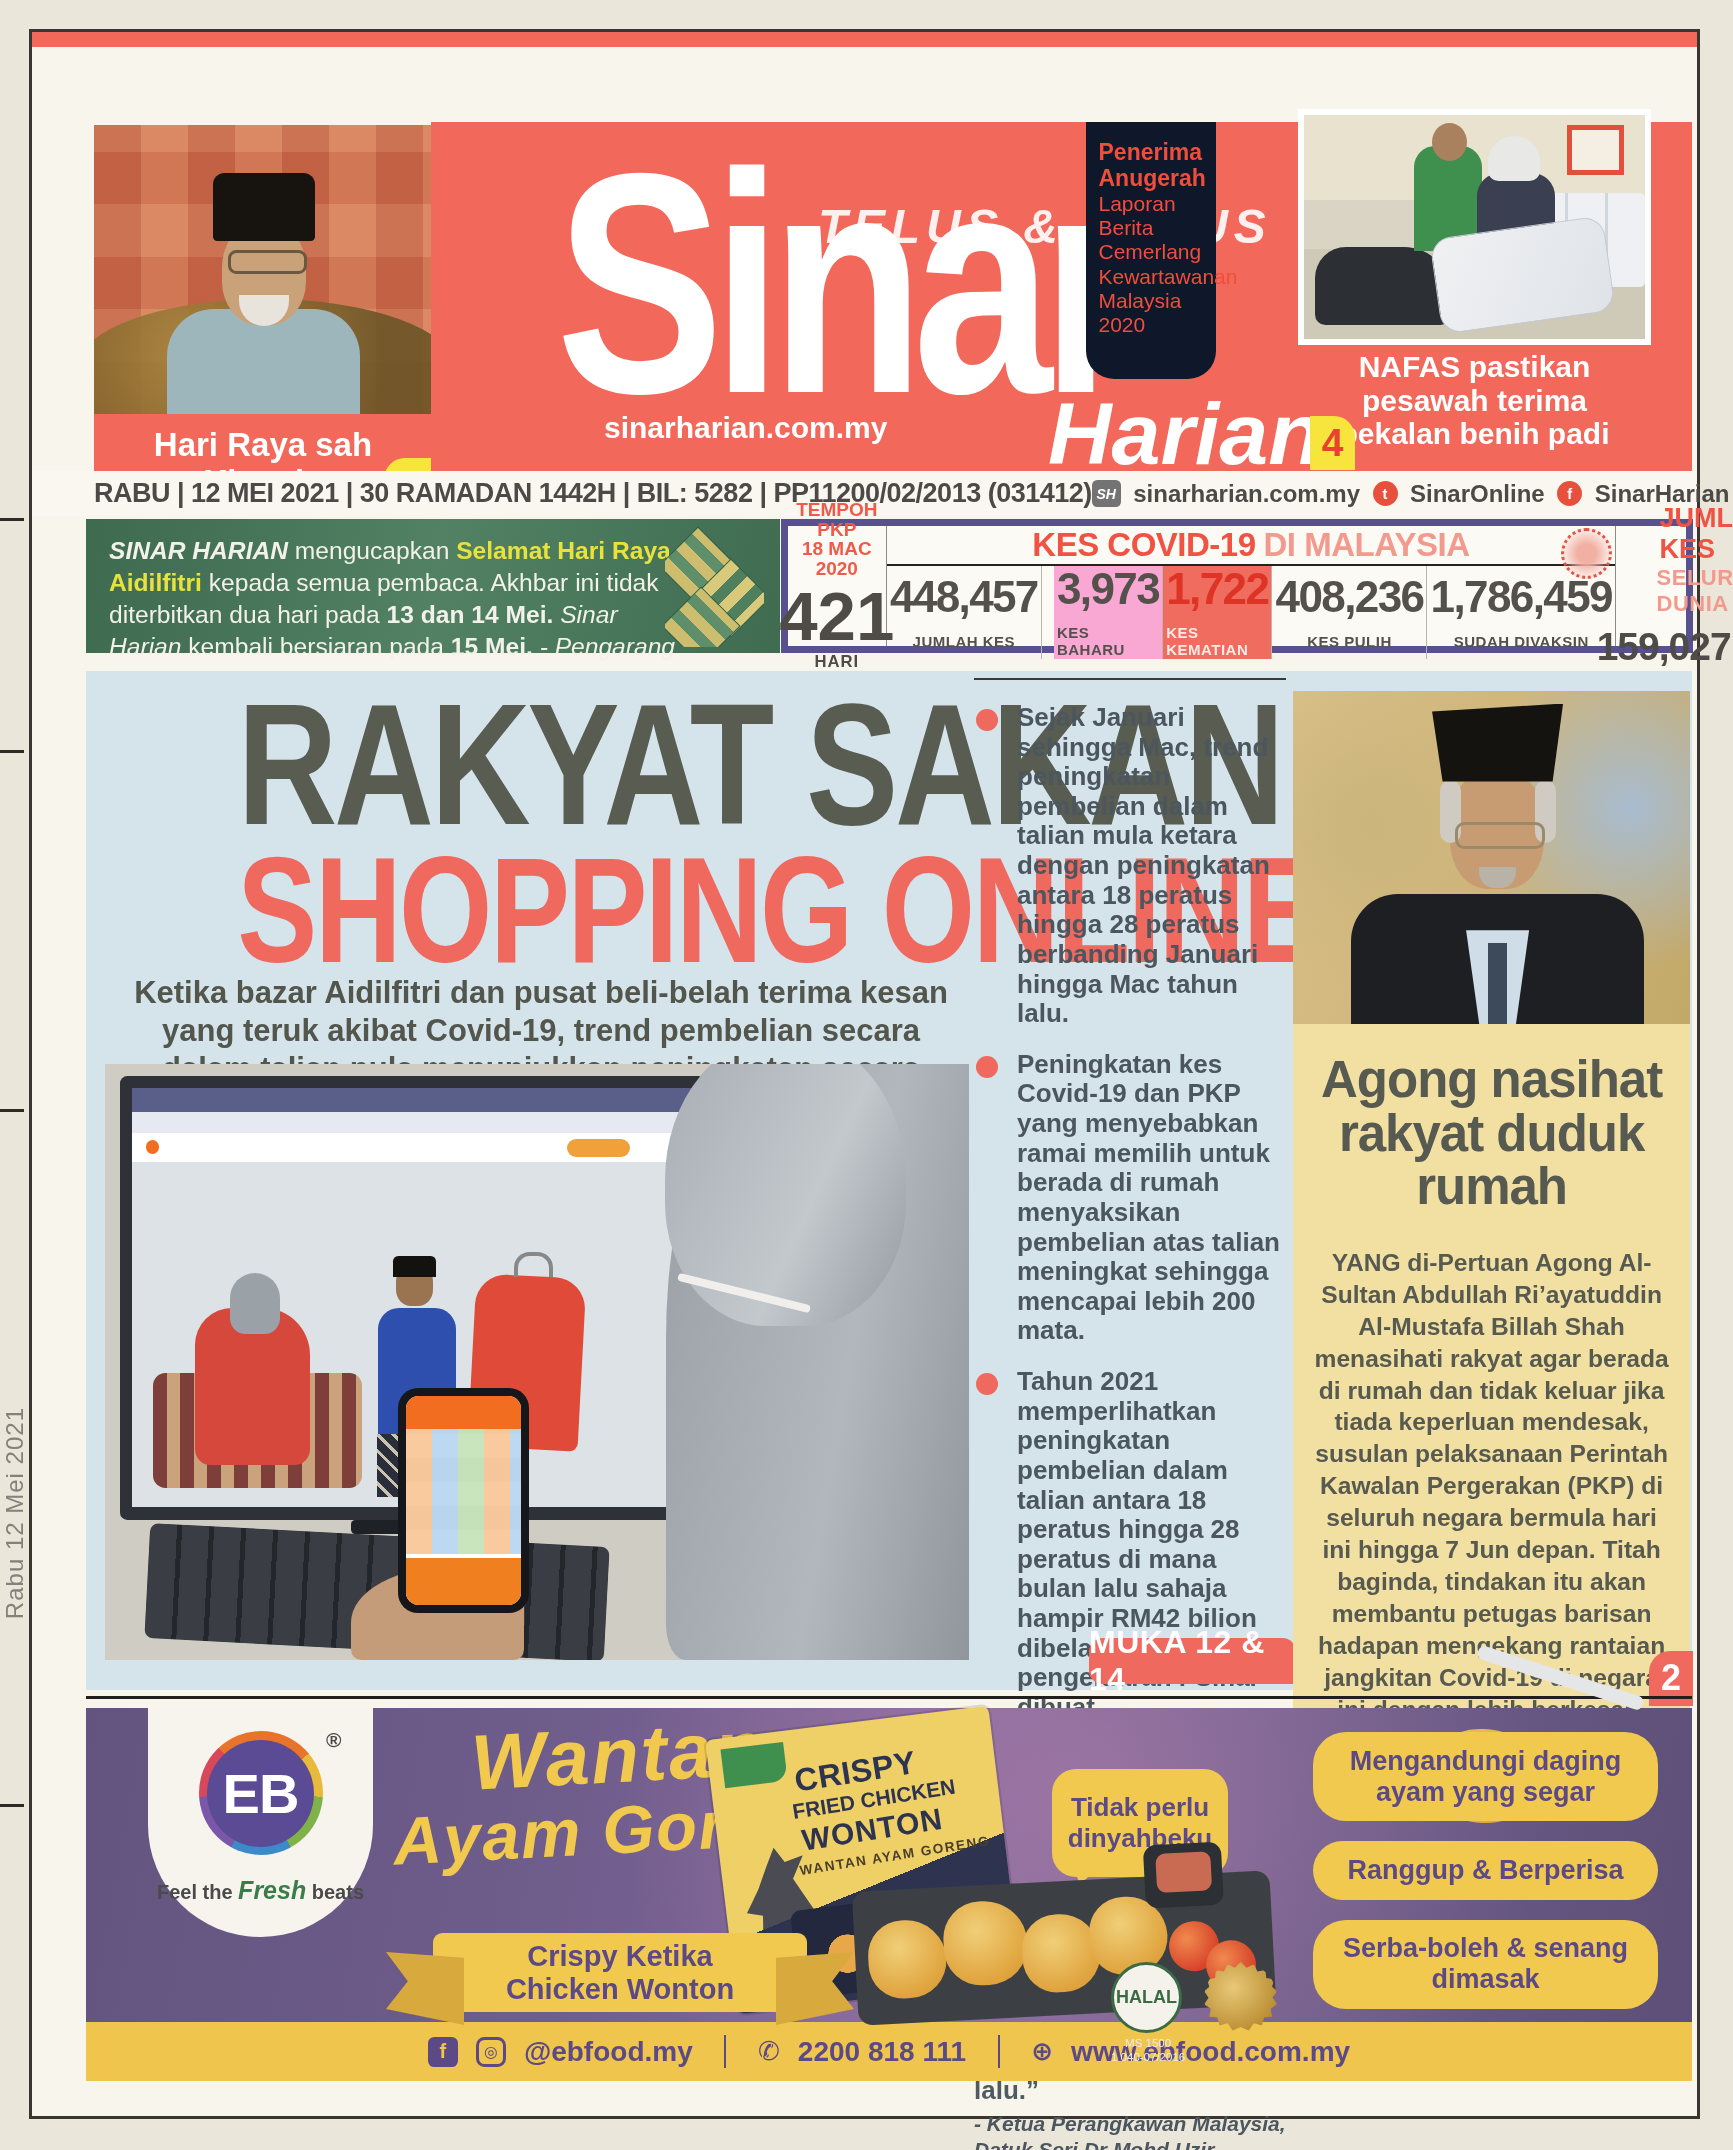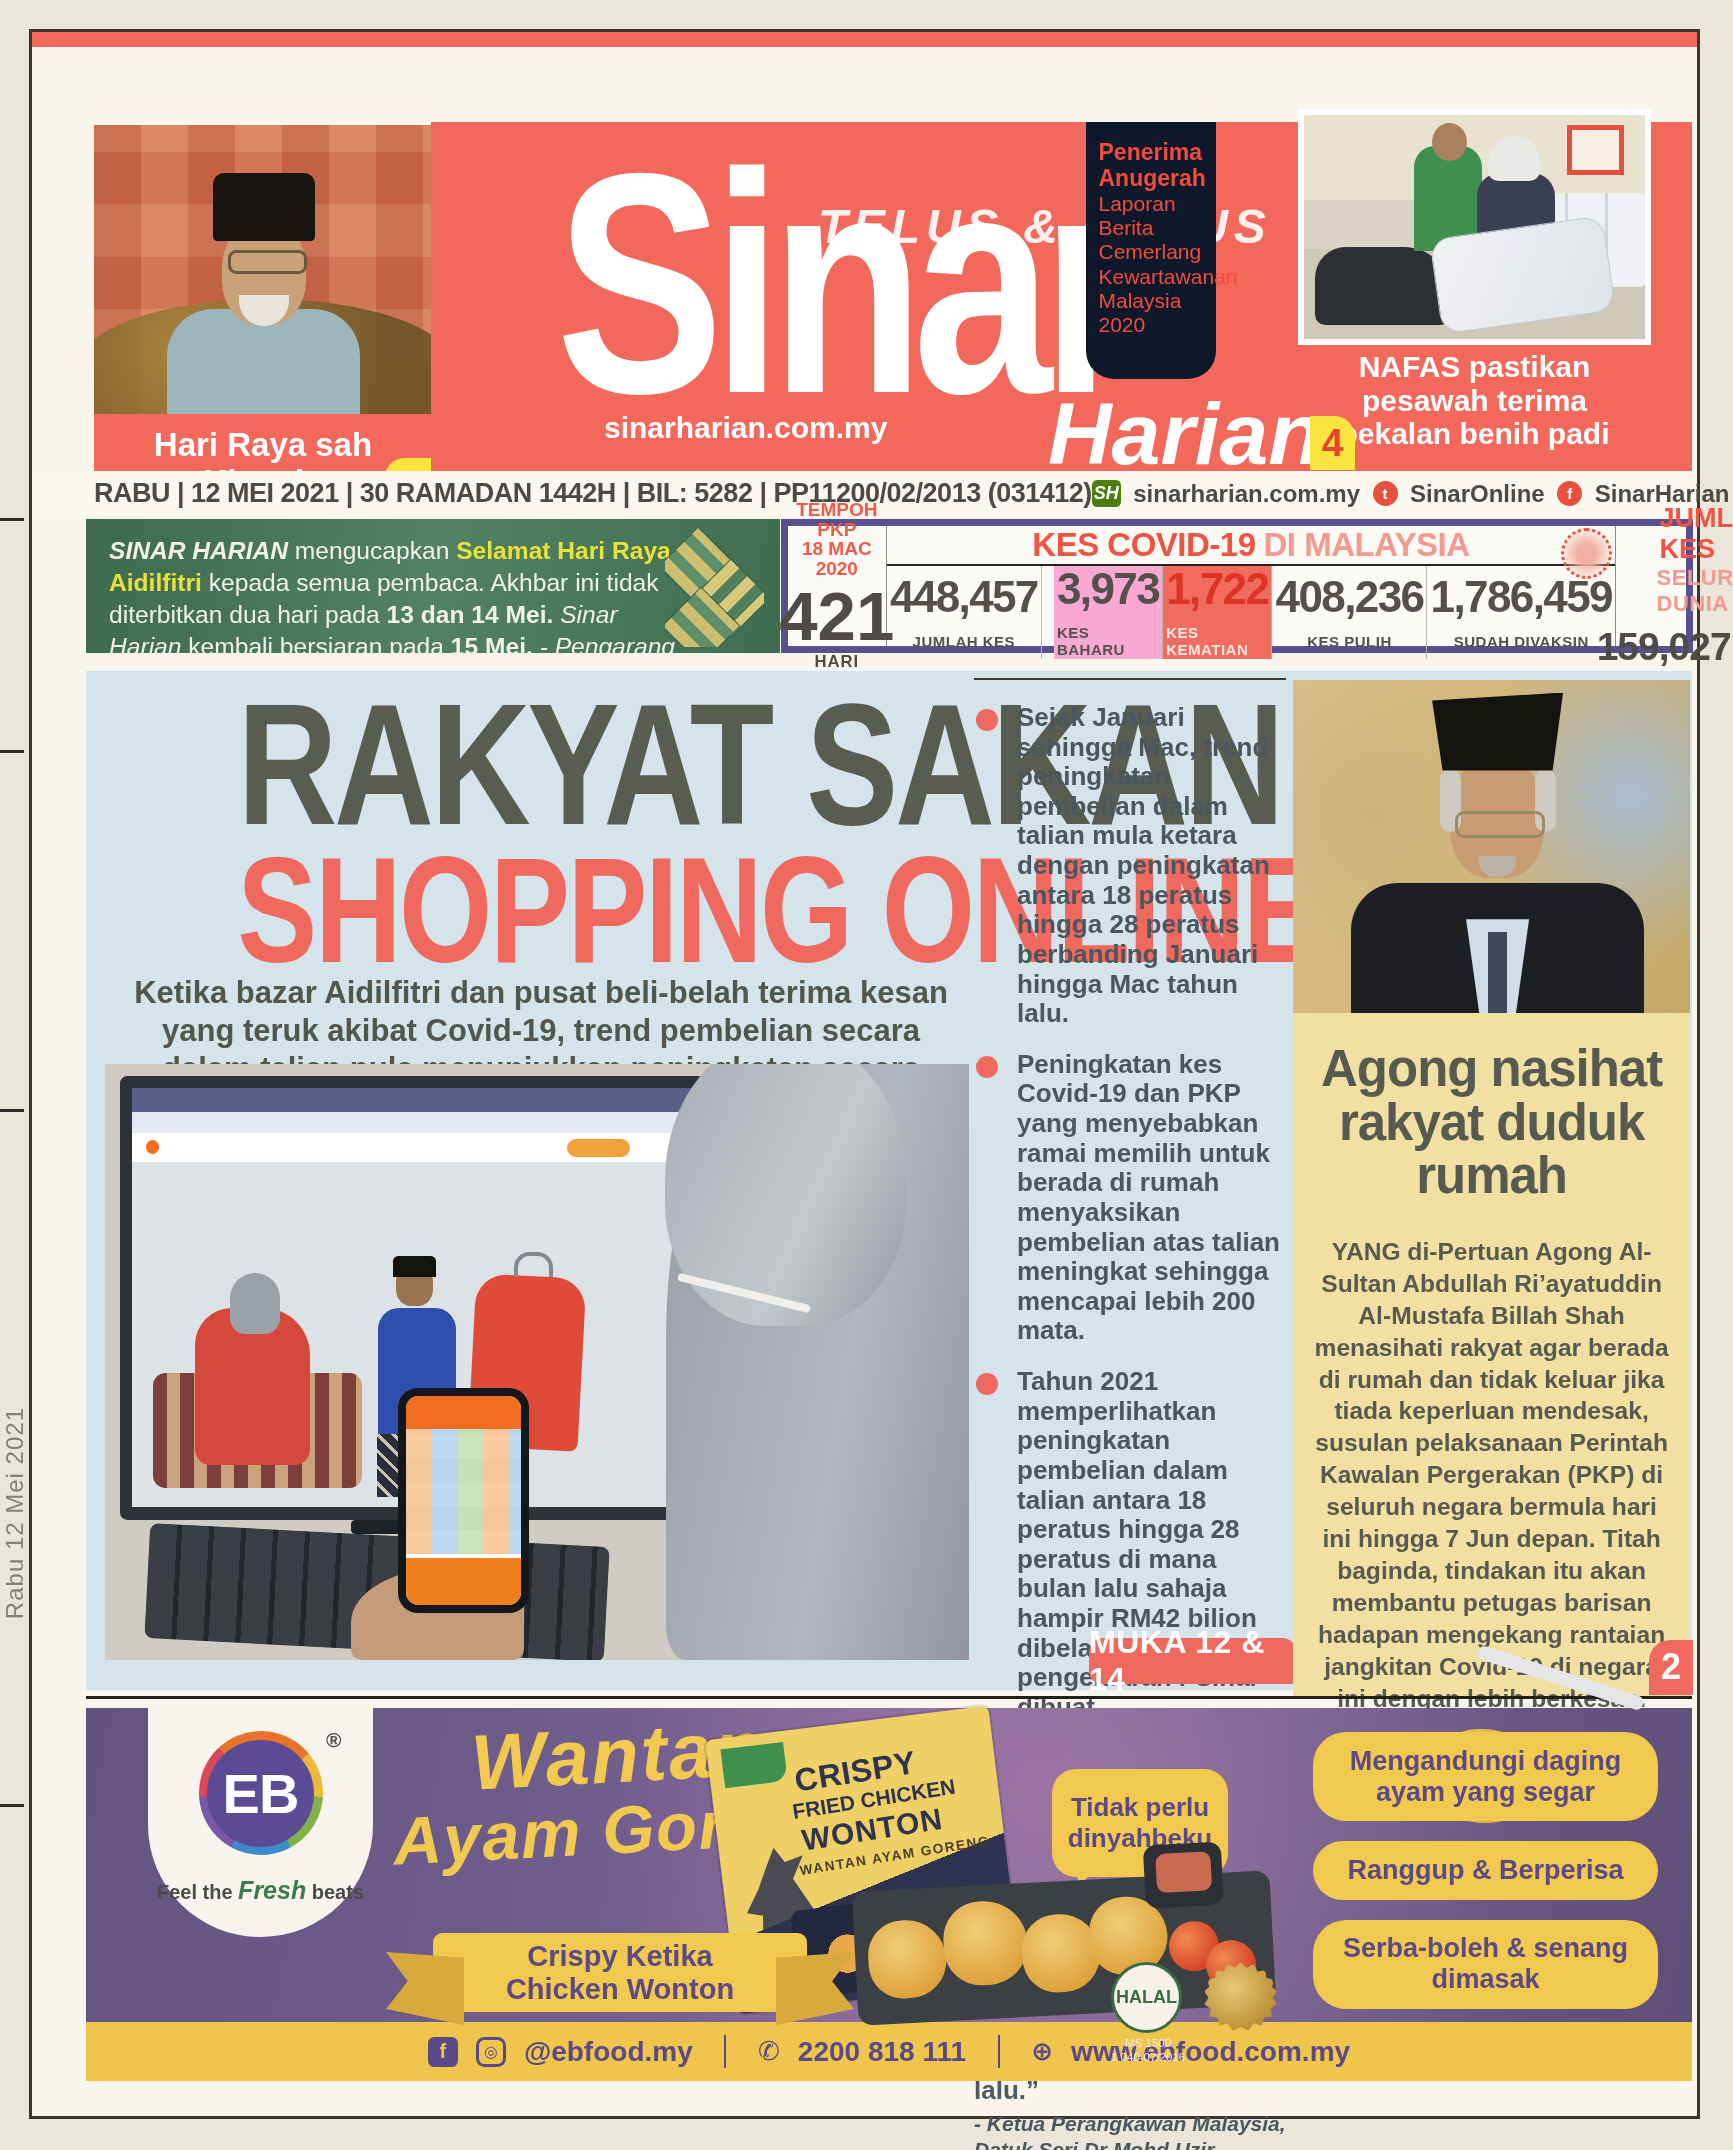--- a/index.html
+++ b/index.html
@@ -65,22 +65,22 @@
   .tr-helmet{position:absolute;left:184px;top:21px;width:52px;height:45px;border-radius:26px 26px 10.5px 10.5px;background:#e8e8e6;}
   .tr-label{position:absolute;left:0;top:236px;width:100%;display:flex;justify-content:center;}
   .tr-label .t{color:#fff;font-weight:800;font-size:30px;line-height:1.12;text-align:center;width:92%;margin-top:5.2px;}
   .badge-4{left:12px;top:307px;width:45px;height:54px;border-radius:0 21px 0 0;}
   
   .dateline{position:absolute;left:0;top:439px;width:100%;height:45px;background:#faf7f0;
     display:flex;align-items:center;justify-content:space-between;padding:0 29px 0 62px;box-sizing:border-box;}
   .dl-left{font-size:27px;font-weight:800;color:#4c4a46;letter-spacing:-0.5px;white-space:nowrap;}
   .dl-right{display:flex;align-items:center;gap:12.5px;}
   .soc-txt{font-size:24px;font-weight:700;color:#4c4a46;}
-  .sh-badge{width:29px;height:27px;background:#4d7c0f;border-radius:5.2px;color:#fff;font-weight:900;font-style:italic;
-    font-size:18px;display:flex;align-items:center;justify-content:center;}
+  .sh-badge{width:29px;height:27px;background:#737373;border-radius:5.2px;color:#fff;font-weight:900;font-style:italic;
+    font-size:14px;display:flex;align-items:center;justify-content:center;}
   .soc-ic{width:25px;height:25px;border-radius:50%;background:#e8503e;color:#fff;display:flex;align-items:center;
     justify-content:center;font-size:14.6px;font-weight:900;}
   
   .notice-row{position:absolute;left:0;top:487px;width:100%;height:134px;}
   .green-box{position:absolute;left:54px;top:0;width:694px;height:100%;background:
      linear-gradient(100deg,rgba(0,0,0,.12),rgba(255,255,255,.06) 50%,rgba(0,0,0,.1)),#47795a;
      padding:13.6px 105px 13.6px 23px;box-sizing:border-box;}
   .green-box p{margin:2.1px 0 0 0;color:#f2f1ea;font-size:24.6px;line-height:1.3;font-weight:500;}
   .gb-b{font-weight:800;}
   .gb-i{font-style:italic;font-weight:800;}
@@ -170,21 +170,21 @@
   .bullet{position:relative;padding-left:43px;font-size:26px;font-weight:700;color:#4b565e;line-height:1.14;margin-bottom:21px;letter-spacing:0;}
   .bullet::before{content:"";position:absolute;left:2.1px;top:6.3px;width:22px;height:22px;border-radius:50%;background:#f0695e;}
   .b-divider{height:1.6px;background:#3c3a35;margin:4.2px 0 18px;}
   .quote-mark{float:left;color:#f0695e;font-size:105px;line-height:.62;font-weight:900;margin:5.2px 9.4px 0 0;font-family:"DejaVu Serif",serif;}
   .quote-text{font-size:26px;font-weight:700;color:#4f5a62;line-height:1.2;}
   .quote-attr{font-size:21px;font-weight:700;font-style:italic;color:#4b565e;margin-top:5.2px;line-height:1.2;}
   .muka-badge{position:absolute;left:1003px;top:967px;width:207px;height:46px;background:#f0695e;
     border-radius:13.6px 13.6px 0 13.6px;display:flex;align-items:center;justify-content:center;
     color:#fff;font-weight:900;font-size:32px;letter-spacing:0.5px;}
   
-  .sidebar{position:absolute;left:1205px;top:7px;width:402px;height:1019px;}
+  .sidebar{position:absolute;left:1205px;top:18px;width:402px;height:1019px;}
   .agong-photo{position:absolute;left:2.1px;top:2.1px;width:397px;height:333px;overflow:hidden;
     background:radial-gradient(circle at 20% 40%,#cbb57c,transparent 45%),
                radial-gradient(circle at 85% 35%,#a8bcd0,transparent 40%),
                linear-gradient(110deg,#d9c089,#cfb478 55%,#c2a869);}
   .ag-suit{position:absolute;left:58px;bottom:-15.7px;width:293px;height:146px;border-radius:47px 47px 0 0;background:#1d1f22;}
   .ag-shirt{position:absolute;left:173px;bottom:-5.2px;width:63px;height:99px;background:#cfdde8;clip-path:polygon(0 0,100% 0,78% 100%,22% 100%);}
   .ag-tie{position:absolute;left:195px;bottom:-3.1px;width:19px;height:84px;background:#3c4a5c;}
   .ag-head{position:absolute;left:157px;top:78px;width:94px;height:120px;border-radius:44% 44% 40% 40%;background:#c79c72;}
   .ag-hair{position:absolute;left:147px;top:89px;width:21px;height:63px;border-radius:10.5px;background:#cfcac2;}
   .ag-hair2{position:absolute;left:242px;top:89px;width:21px;height:63px;border-radius:10.5px;background:#cfcac2;}

